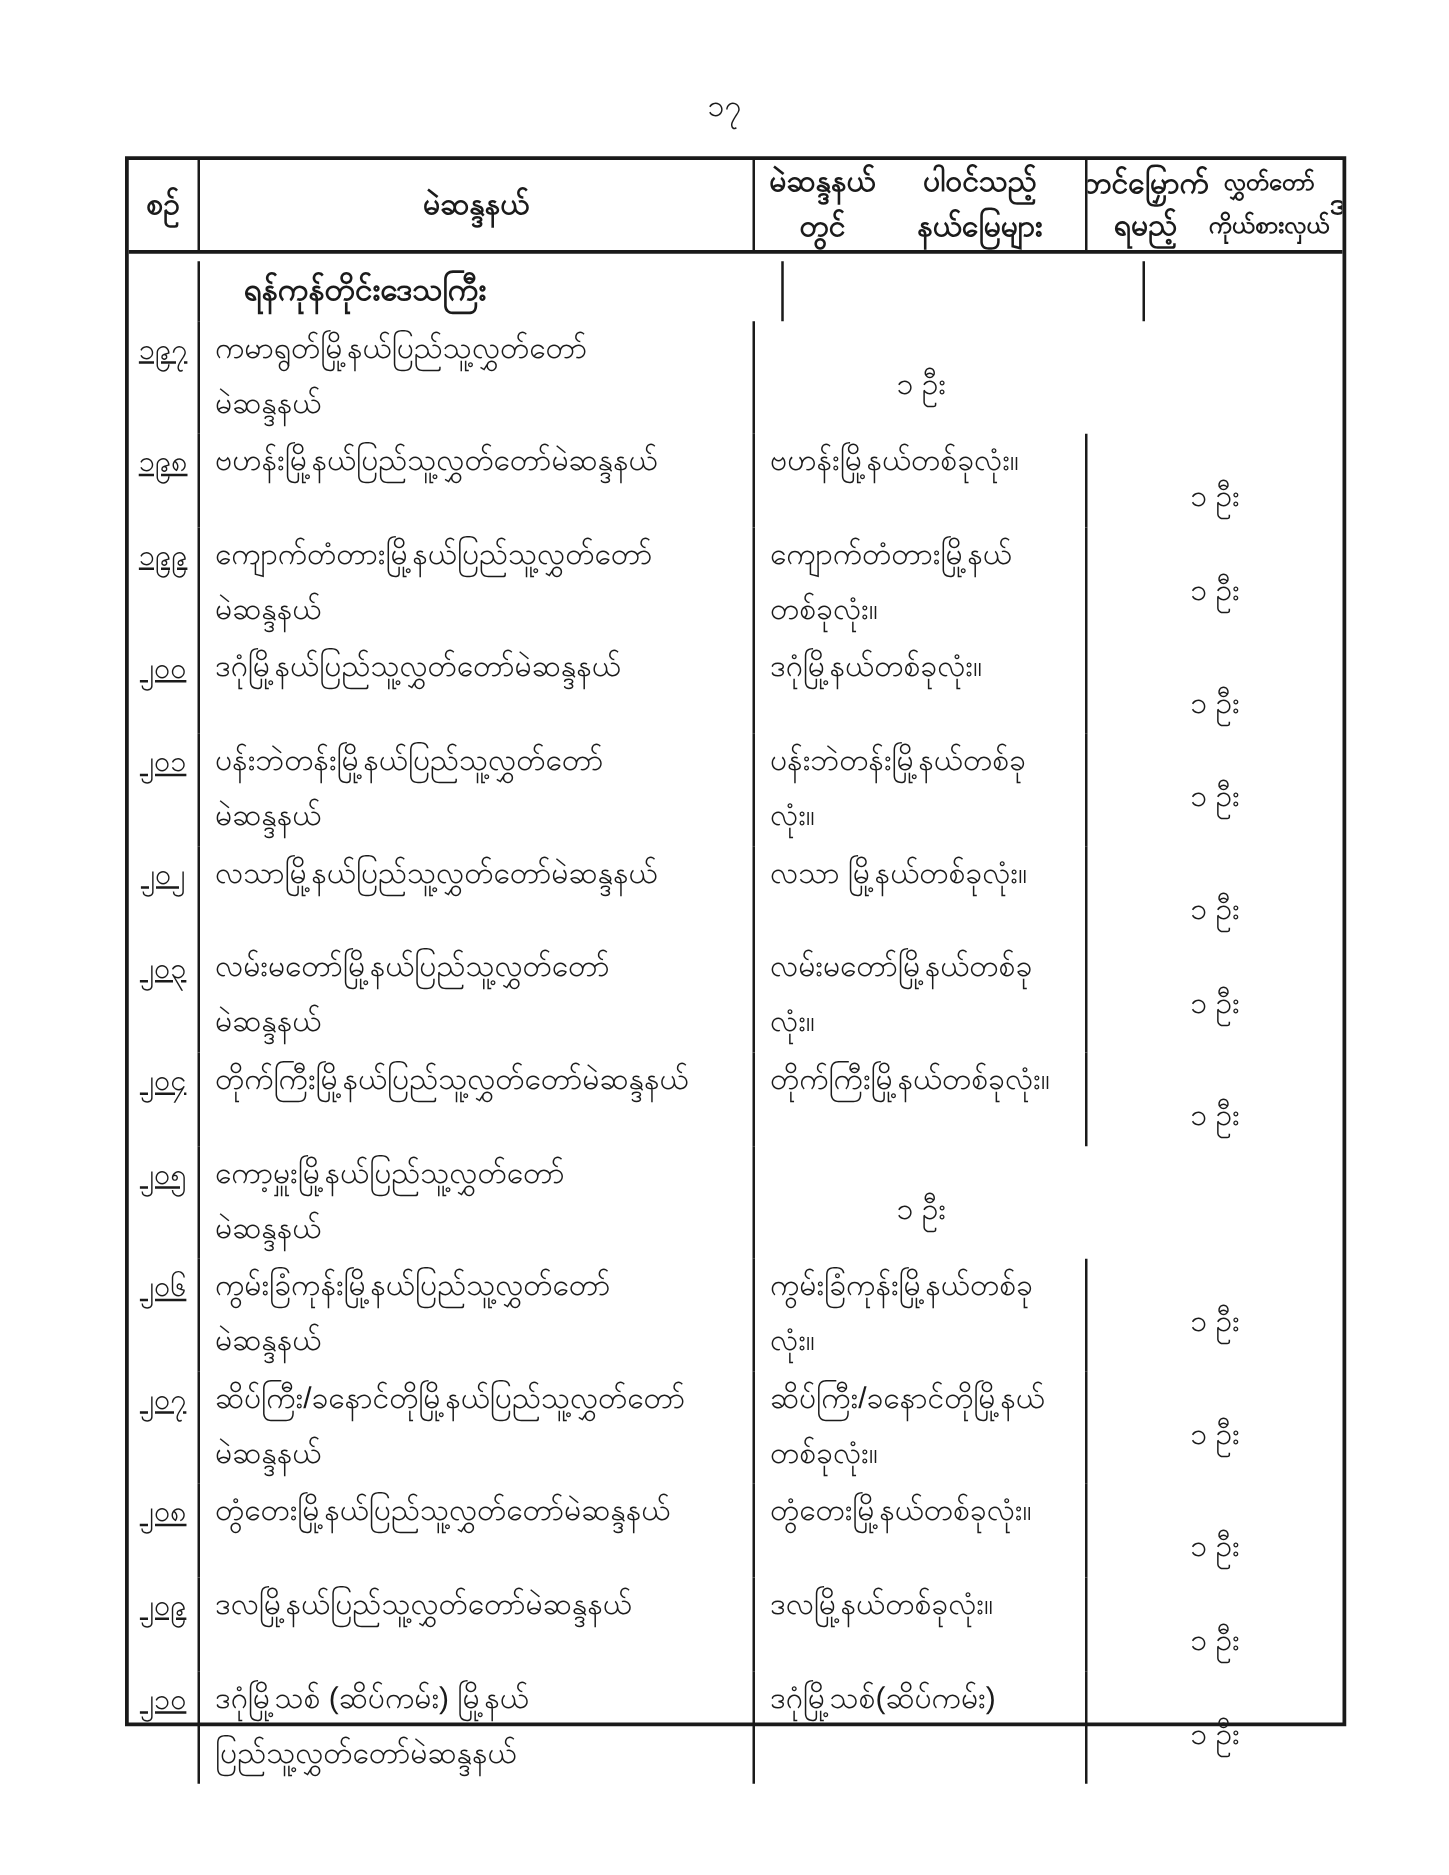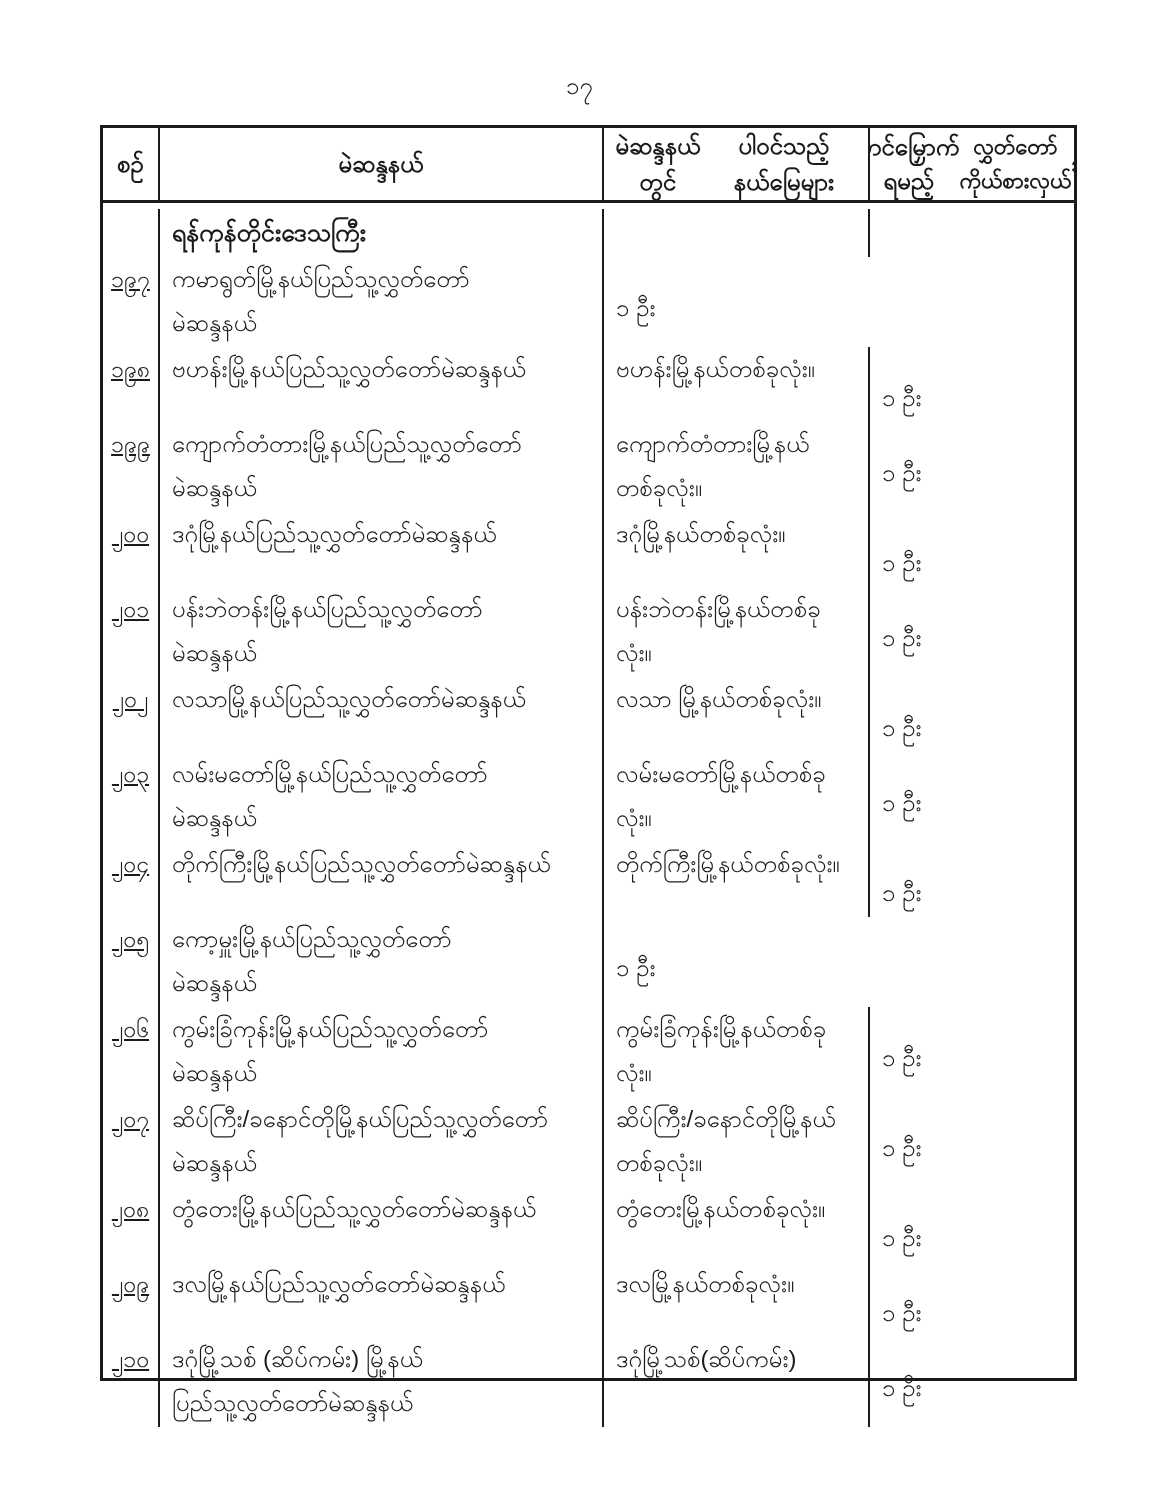--- a/index.html
+++ b/index.html
@@ -53,24 +53,24 @@
   .hcell {
     display: flex;
     justify-content: center;
     align-items: center;
     text-align: center;
     font-size: 24px;
     line-height: 36px;
     padding: 0 6px;
   }
   .header-count-lines { line-height: 34px; }
-  .header-count-lines div:nth-child(3) { font-size: 22px; }
+  .header-count-lines div:nth-child(3) { font-size: 19px; }
 
   
-  .section-row { margin-top: 6px; }
+  .section-row { margin-top: 6px; gap: 23px; }
   .section-row .cell { min-height: 48px; }
   .section-title {
     font-weight: bold;
     font-size: 25px;
     line-height: 46px;
   }
 
   
   .body-row .cell { padding-top: 0; padding-bottom: 2px; min-height: 44px; }
   .bline {
@@ -78,21 +78,21 @@
     line-height: 44px;
   }
   .num-cell {
     text-align: center;
     font-size: 23px;
     line-height: 44px;
     padding: 0 2px;
     text-decoration: underline;
   }
   .count-cell {
-    text-align: left;
+    text-align: center;
     font-size: 24px;
     line-height: 44px;
     margin-top: 29px;
   }
   .filler-row { flex: 1 1 auto; }
   .filler-row .cell { height: 100%; }
 </style>
 </head>
 <body>
 

